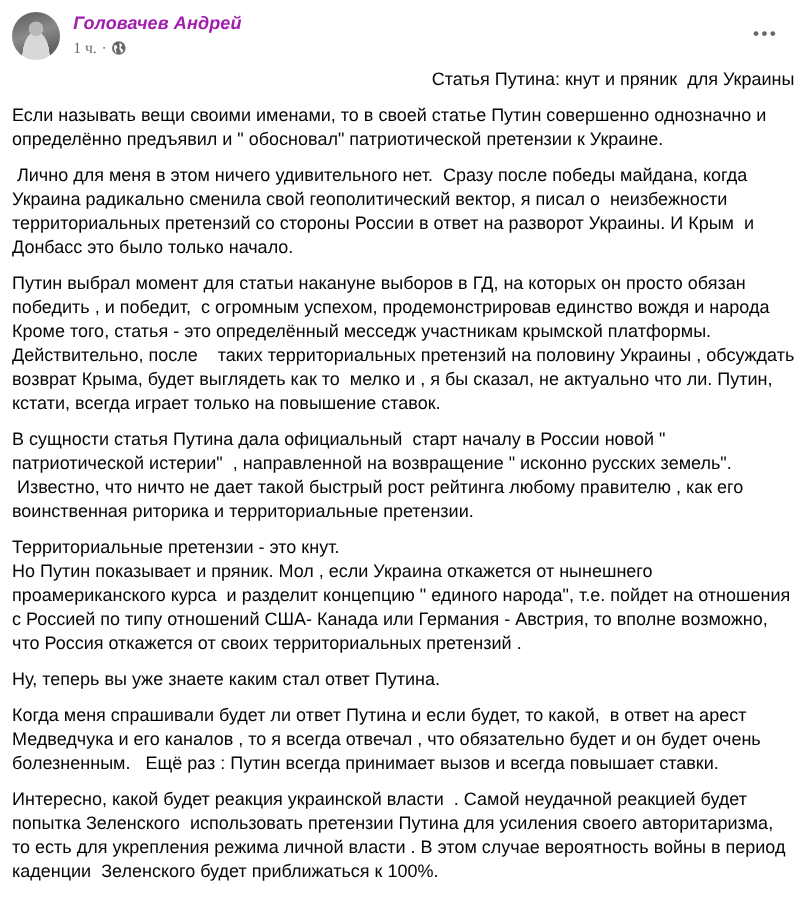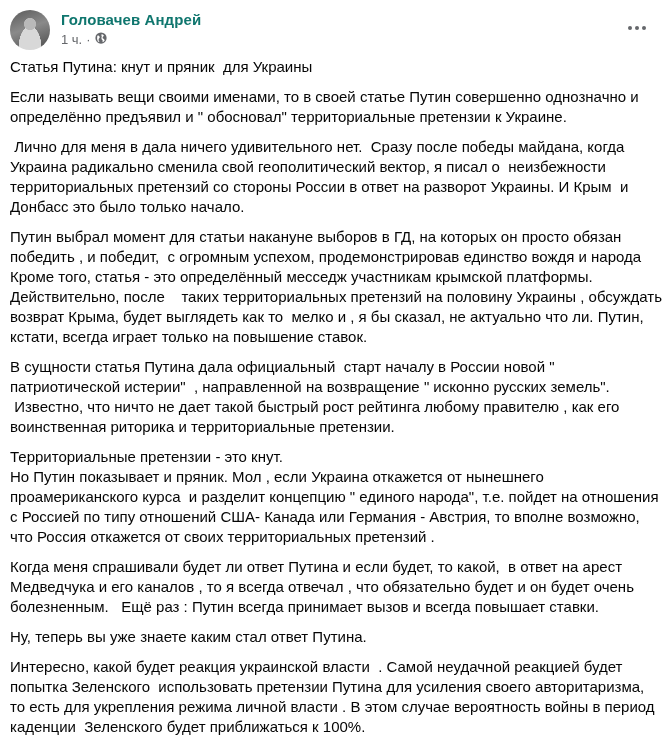--- a/index.html
+++ b/index.html
@@ -8,35 +8,36 @@
 
     .post-header { position: absolute; left: 10px; top: 10px; width: 649px; height: 40px; }
     .avatar {
       position: absolute; left: 0; top: 0; width: 40px; height: 40px; border-radius: 50%;
       overflow: hidden;
       background: radial-gradient(circle at 50% 35%, #b9b9b9 0 18%, transparent 19%),
                   radial-gradient(ellipse at 50% 95%, #d8d8d8 0 40%, transparent 41%),
                   linear-gradient(160deg, #5a5a5a, #8a8a8a 45%, #4a4a4a);
     }
     .author-name {
-      position: absolute; left: 51px; top: 1px; font-size: 15px; font-weight: bold; color: #0f766e;
+      position: absolute; left: 51px; top: 1px; font-size: 15px; font-weight: bold; color: #a21caf;
       letter-spacing: 0.1px;
+      font-style: italic;
     }
-    .meta { position: absolute; left: 51px; top: 22px; font-size: 13px; color: #65676b; display: flex; align-items: flex-start; }
+    .meta { position: absolute; left: 51px; top: 22px; font-size: 13px; color: #65676b; display: flex; align-items: center; font-family: Liberation Serif, serif; }
     .meta .dot { margin: 0 4px; }
     .globe-icon { display: inline-block; width: 12px; height: 12px; }
     .more-button {
       position: absolute; right: 8px; top: 4px; width: 28px; height: 28px;
       display: flex; align-items: center; justify-content: center; gap: 3px; cursor: pointer;
     }
     .more-button span { width: 4px; height: 4px; border-radius: 50%; background: #65676b; display: block; }
 
     .post-body { position: absolute; left: 10px; top: 57px; width: 652px; font-size: 15px; line-height: 20px; color: #050505; }
     .post-body p { margin: 0 0 10px 0; white-space: pre-wrap; }
-    .post-body .title { margin-bottom: 10px; }
+    .post-body .title { margin-bottom: 10px; text-align: right; }
   </style>
 </head>
 <body>
 
 <div class="post-header">
   <div class="avatar"></div>
   <div class="author-name">Головачев Андрей</div>
   <div class="meta">
     <span>1 ч.</span>
     <span class="dot">·</span>
@@ -50,24 +51,24 @@
   </div>
   <div class="more-button">
     <span></span>
     <span></span>
     <span></span>
   </div>
 </div>
 
 <div class="post-body">
   <p class="title">Статья Путина: кнут и пряник  для Украины</p>
-  <p>Если называть вещи своими именами, то в своей статье Путин совершенно однозначно и определённо предъявил и " обосновал" территориальные претензии к Украине.</p>
-  <p> Лично для меня в дала ничего удивительного нет.  Сразу после победы майдана, когда Украина радикально сменила свой геополитический вектор, я писал о  неизбежности территориальных претензий со стороны России в ответ на разворот Украины. И Крым  и Донбасс это было только начало.</p>
+  <p>Если называть вещи своими именами, то в своей статье Путин совершенно однозначно и определённо предъявил и " обосновал" патриотической претензии к Украине.</p>
+  <p> Лично для меня в этом ничего удивительного нет.  Сразу после победы майдана, когда Украина радикально сменила свой геополитический вектор, я писал о  неизбежности территориальных претензий со стороны России в ответ на разворот Украины. И Крым  и Донбасс это было только начало.</p>
   <p>Путин выбрал момент для статьи накануне выборов в ГД, на которых он просто обязан победить , и победит,  с огромным успехом, продемонстрировав единство вождя и народа
 Кроме того, статья - это определённый месседж участникам крымской платформы. Действительно, после    таких территориальных претензий на половину Украины , обсуждать возврат Крыма, будет выглядеть как то  мелко и , я бы сказал, не актуально что ли. Путин, кстати, всегда играет только на повышение ставок.</p>
   <p>В сущности статья Путина дала официальный  старт началу в России новой " патриотической истерии"  , направленной на возвращение " исконно русских земель".
  Известно, что ничто не дает такой быстрый рост рейтинга любому правителю , как его воинственная риторика и территориальные претензии.</p>
   <p>Территориальные претензии - это кнут.
 Но Путин показывает и пряник. Мол , если Украина откажется от нынешнего проамериканского курса  и разделит концепцию " единого народа", т.е. пойдет на отношения с Россией по типу отношений США- Канада или Германия - Австрия, то вполне возможно, что Россия откажется от своих территориальных претензий .</p>
+  <p>Ну, теперь вы уже знаете каким стал ответ Путина.</p>
   <p>Когда меня спрашивали будет ли ответ Путина и если будет, то какой,  в ответ на арест Медведчука и его каналов , то я всегда отвечал , что обязательно будет и он будет очень болезненным.   Ещё раз : Путин всегда принимает вызов и всегда повышает ставки.</p>
-  <p>Ну, теперь вы уже знаете каким стал ответ Путина.</p>
   <p>Интересно, какой будет реакция украинской власти  . Самой неудачной реакцией будет попытка Зеленского  использовать претензии Путина для усиления своего авторитаризма, то есть для укрепления режима личной власти . В этом случае вероятность войны в период каденции  Зеленского будет приближаться к 100%.</p>
 </div>
 
 </body></html>

